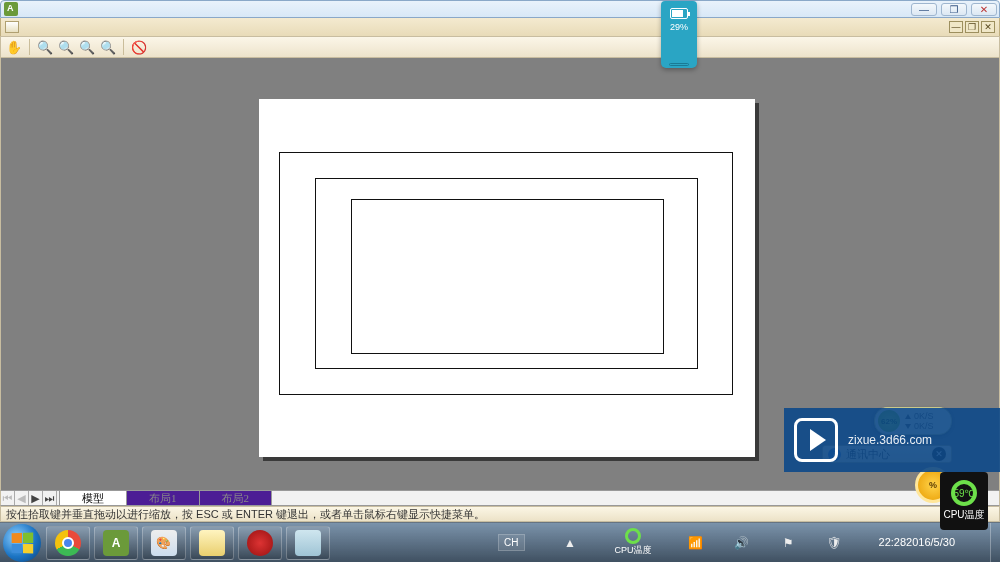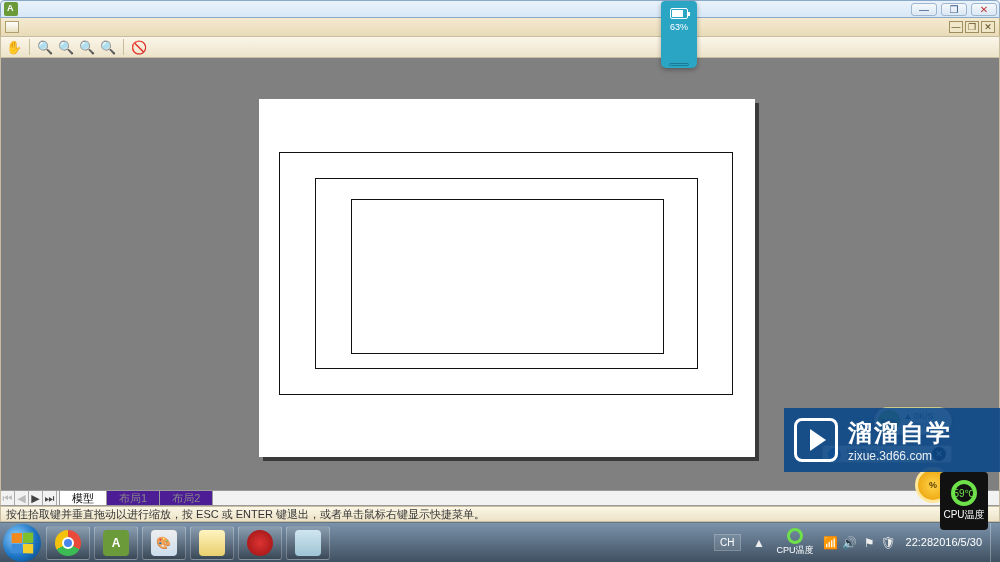--- a/index.html
+++ b/index.html
@@ -111,21 +111,21 @@
 
   
   .tabstrip {
     height:16px; border-top:1px solid #999; border-bottom:1px solid #999;
     background:#f2f2f2; display:flex; align-items:center; font-size:11px;
     border-left:1px solid #c8bda0; border-right:1px solid #c8bda0;
   }
   .tabstrip .nav-btn { width:14px; height:14px; display:flex; align-items:center; justify-content:center; border-right:1px solid #aaa; color:#444; }
   .tabstrip .nav-btn.disabled { color:#bbb; }
   .tabstrip .tabs { display:flex; margin-left:2px; }
-  .tab { padding:0 12px; height:15px; border:1px solid #999; border-top:none; background:#fff; margin-right:-1px; line-height:14px; }
+  .tab { padding:0 22px; height:15px; border:1px solid #999; border-top:none; background:#fff; margin-right:-1px; line-height:14px;font-family:Liberation Serif, serif; }
   .tab.inactive { background:#4c1d95; color:#888; }
 
   
   .statusbar {
     height: 16px; background:linear-gradient(#fbf6e5,#ece2c7);
     border:1px solid #c8bda0; font-size:11px; color:#333;
     padding:0 5px; display:flex; align-items:center;
   }
 
   
@@ -175,21 +175,21 @@
   .task-btn { width:44px; height:34px; margin:0 2px; border:1px solid rgba(255,255,255,.25); border-radius:3px; background:linear-gradient(rgba(255,255,255,.15),rgba(0,0,0,.15)); display:flex; align-items:center; justify-content:center; }
   .task-btn .ticon { width:26px; height:26px; border-radius:4px; }
   .ticon.chrome { background: conic-gradient(#e94a3a 0 120deg, #3cba54 120deg 240deg, #f4c20d 240deg 360deg); position:relative; border-radius:50%; }
   .ticon.chrome::after { content:""; position:absolute; inset:7px; background:#4885ed; border-radius:50%; border:2px solid #fff; }
   .ticon.acad { background:#6b9a3a; display:flex; align-items:center; justify-content:center; color:#fff; font-weight:bold; }
   .ticon.paint { background:linear-gradient(#eee,#cde); display:flex; align-items:center; justify-content:center; }
   .ticon.explorer { background:linear-gradient(#fff4c0,#e9cf6e); }
   .ticon.red { background:radial-gradient(#d33,#911); border-radius:50%; }
   .ticon.snip { background:linear-gradient(#cfe6ef,#9fc4d5); }
 
-  .task-tray { margin-left:auto; display:flex; align-items:center; height:100%; color:#fff; font-size:10px; }
+  .task-tray { margin-left:auto; display:flex; align-items:center; height:100%; color:#fff; font-size:10px;gap:27px; }
   .lang { background:rgba(255,255,255,.1); border:1px solid rgba(255,255,255,.2); padding:2px 5px; margin-right:9px; }
   .tray-icon { width:15px; height:15px; margin:0 2px; display:flex; align-items:center; justify-content:center; font-size:12px; color:#eee; }
   .cpu-small { display:flex; flex-direction:column; align-items:center; margin:0 8px; }
   .cpu-small .ring-sm { width:16px; height:16px; border:3px solid #6de04a; border-radius:50%; }
   .clock { display:flex; flex-direction:row; align-items:flex-end; margin:0 8px 0 8px; line-height:13px; font-size:11px; }
   .showdesktop { width:10px; height:40px; border-left:1px solid rgba(255,255,255,.3); }
 
   
   .app-shell { position:absolute; top:0; left:0; width:1000px; height:522px; }
 
@@ -275,28 +275,27 @@
 
   <div class="statusbar">
     <span>按住拾取键并垂直拖动以进行缩放，按 ESC 或 ENTER 键退出，或者单击鼠标右键显示快捷菜单。</span>
   </div>
 </div>
 
 <div class="phone">
   <div class="battery">
       <div class="fill"></div>
     </div>
-  <div class="pct">63%</div>
+  <div class="pct">29%</div>
   <div class="homebtn"></div>
 </div>
 
 <div class="watermark">
   <div class="play"></div>
   <div class="texts">
-    <span class="cn">溜溜自学</span>
     <span class="url">zixue.3d66.com</span>
   </div>
 </div>
 
 <div class="cputemp2">%</div>
 <div class="cputemp">
   <div class="ring">59℃</div>
   <span>CPU温度</span>
 </div>
 

